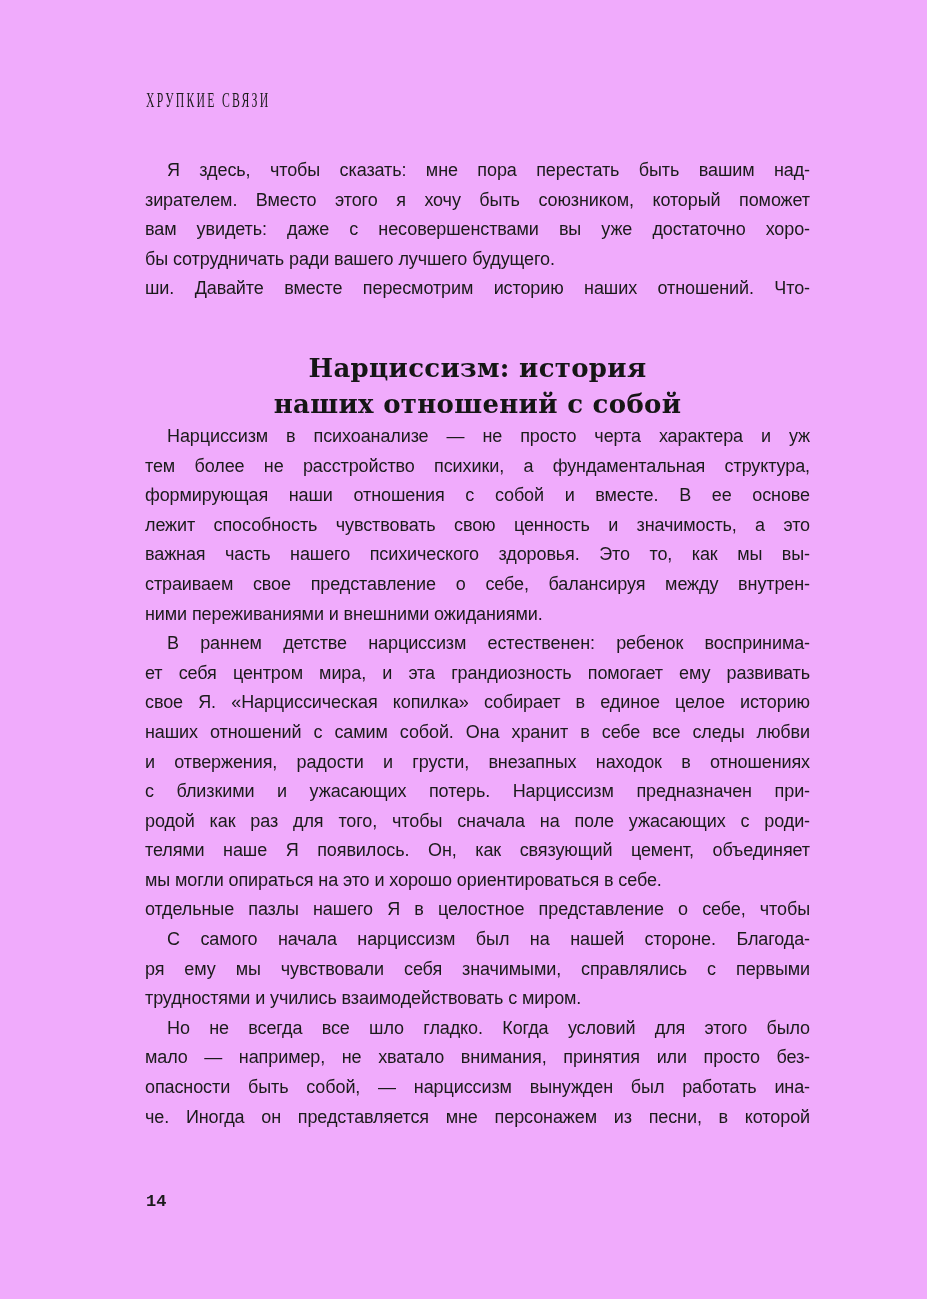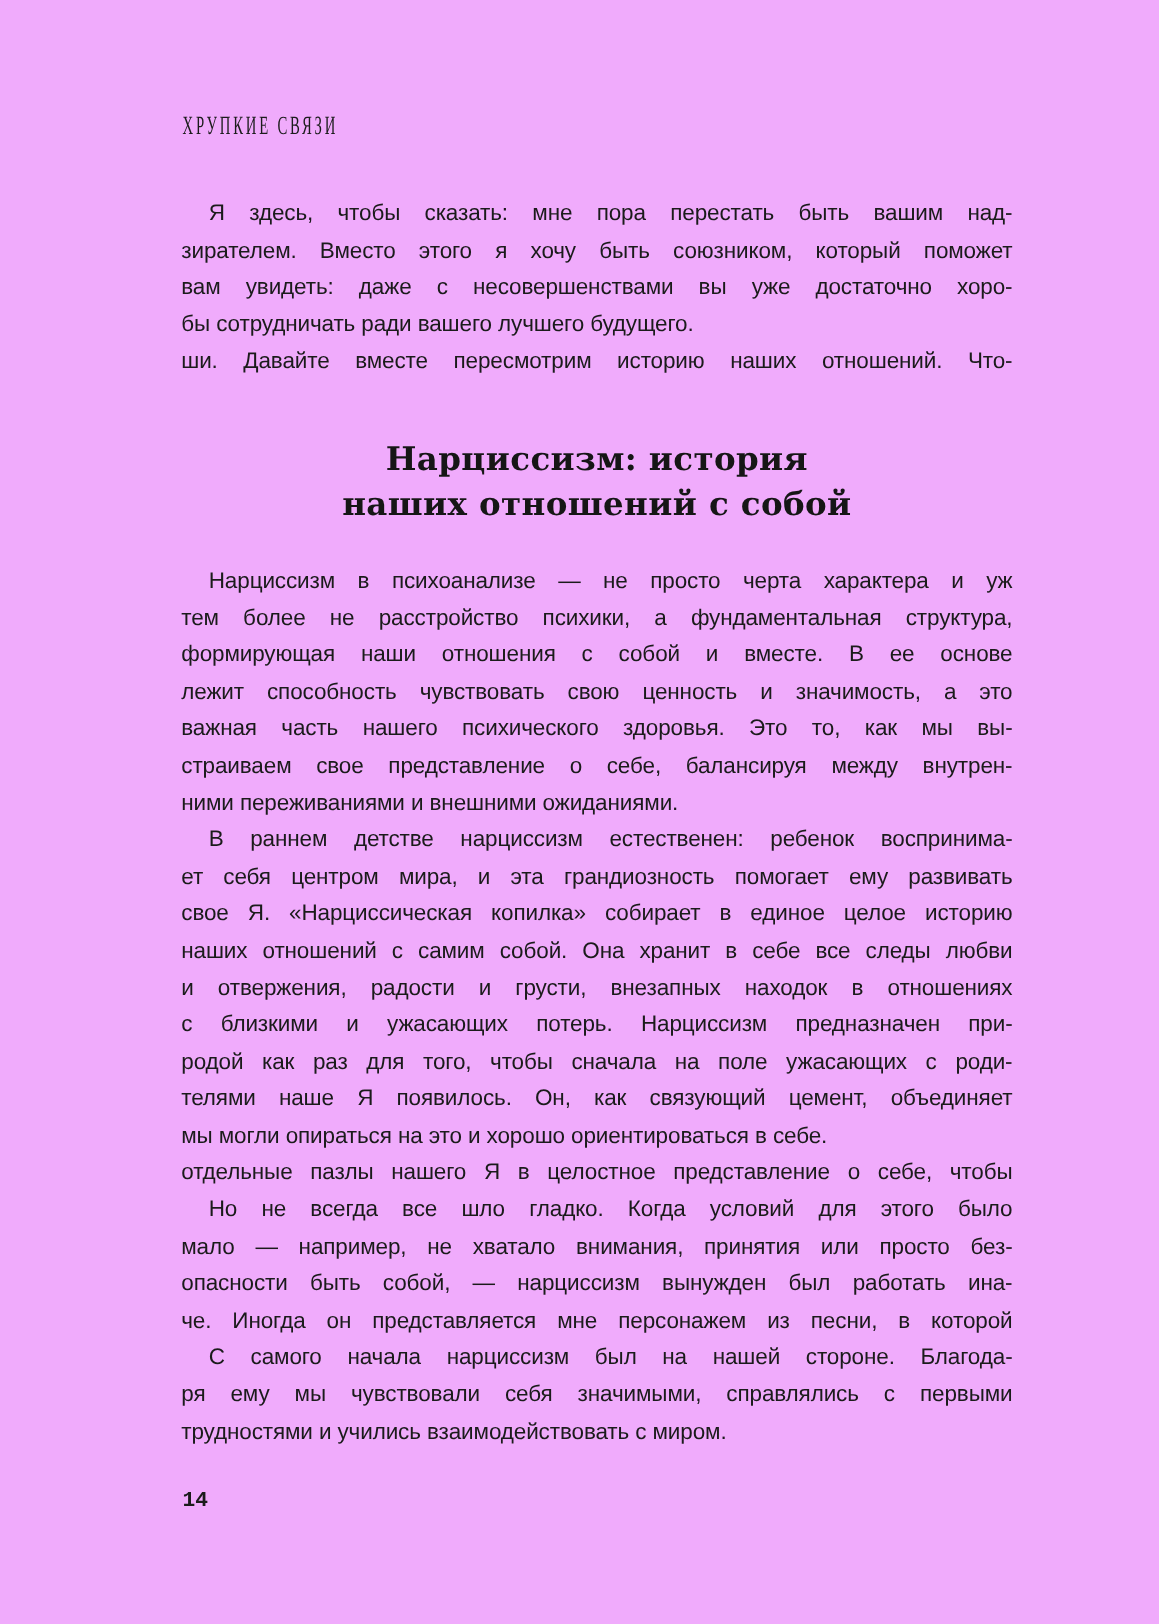--- a/index.html
+++ b/index.html
@@ -44,21 +44,20 @@
     text-align-last: justify;
     white-space: normal;
   }
   .line.no-justify {
     text-align: left;
     text-align-last: left;
   }
   .line.indent { text-indent: 22px; }
   .heading {
     margin-top: 46px;
-    margin-bottom: 28px;
     text-align: center;
     font-family: "DejaVu Serif", serif;
     font-weight: 700;
     font-size: 26px;
     line-height: 36px;
     letter-spacing: 0.3px;
     color: #161616;
   }
   .page-number {
     position: absolute;
@@ -103,26 +102,26 @@
         <div class="line">свое Я. «Нарциссическая копилка» собирает в единое целое историю</div>
         <div class="line">наших отношений с самим собой. Она хранит в себе все следы любви</div>
         <div class="line">и отвержения, радости и грусти, внезапных находок в отношениях</div>
         <div class="line">с близкими и ужасающих потерь. Нарциссизм предназначен при-</div>
         <div class="line">родой как раз для того, чтобы сначала на поле ужасающих с роди-</div>
         <div class="line">телями наше Я появилось. Он, как связующий цемент, объединяет</div>
         <div class="line no-justify">мы могли опираться на это и хорошо ориентироваться в себе.</div>
         <div class="line">отдельные пазлы нашего Я в целостное представление о себе, чтобы</div>
       </div>
       <div class="paragraph">
+        <div class="line indent">С самого начала нарциссизм был на нашей стороне. Благода-</div>
+        <div class="line">ря ему мы чувствовали себя значимыми, справлялись с первыми</div>
+        <div class="line no-justify">трудностями и учились взаимодействовать с миром.</div>
+      </div>
+      <div class="paragraph">
         <div class="line indent">Но не всегда все шло гладко. Когда условий для этого было</div>
         <div class="line">мало — например, не хватало внимания, принятия или просто без-</div>
         <div class="line">опасности быть собой, — нарциссизм вынужден был работать ина-</div>
         <div class="line">че. Иногда он представляется мне персонажем из песни, в которой</div>
-      </div>
-      <div class="paragraph">
-        <div class="line indent">С самого начала нарциссизм был на нашей стороне. Благода-</div>
-        <div class="line">ря ему мы чувствовали себя значимыми, справлялись с первыми</div>
-        <div class="line no-justify">трудностями и учились взаимодействовать с миром.</div>
       </div>
     </div>
 
   <div class="page-number">14</div>
 </div>
 
 </body></html>

